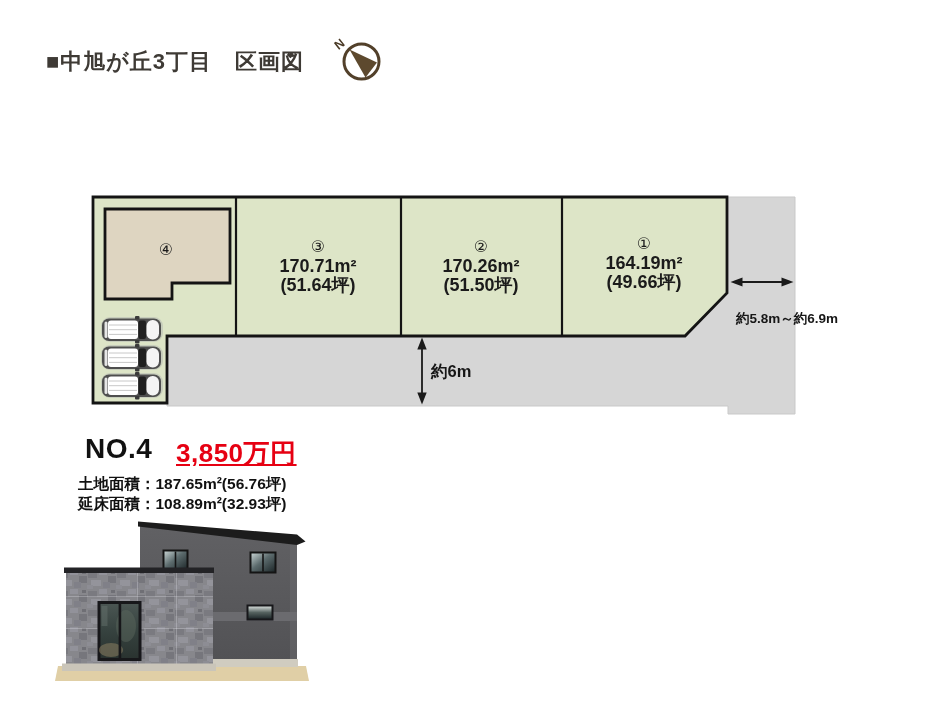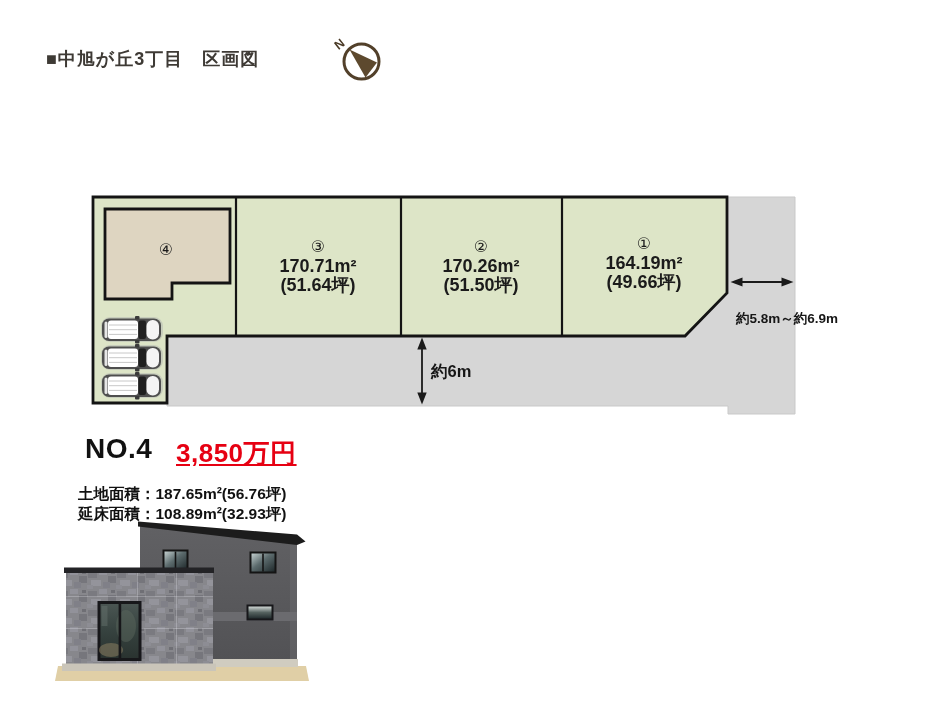--- a/index.html
+++ b/index.html
@@ -1,30 +1,30 @@
 <!DOCTYPE html>
 <html><head>
 <meta charset="utf-8">
 <style>
   html,body{margin:0;padding:0;background:#ffffff;}
   .page{position:relative;width:931px;height:718px;background:#ffffff;overflow:hidden;
         font-family:"Liberation Sans","DejaVu Sans",sans-serif;color:#1c1c1c;}
   .abs{position:absolute;}
-  .page-title{left:46px;top:47px;font-size:18px;font-weight:600;letter-spacing:1px;color:#3e3a35;white-space:nowrap;}
+  .page-title{left:46px;top:47px;font-size:22px;font-weight:600;letter-spacing:1px;color:#3e3a35;white-space:nowrap;}
   .plan-svg{left:0;top:0;}
   .lot-label{transform:translateX(-50%);text-align:center;white-space:nowrap;color:#1b1b1b;}
   .lot-label .num{font-size:16px;line-height:20px;}
   .lot-label .area,.lot-label .tsubo{font-size:18px;line-height:19px;font-weight:bold;}
   .lot4-num{transform:translateX(-50%);font-size:16px;color:#1b1b1b;}
   .dim-label{font-weight:700;color:#161616;white-space:nowrap;}
   .lbl-6m{left:431px;top:361px;font-size:16.5px;}
   .lbl-58{left:736px;top:290px;font-size:13.5px;margin-top:20px;}
   .lot-no{left:85px;top:433px;font-size:28px;font-weight:700;color:#111;letter-spacing:0.5px;white-space:nowrap;}
   .price{left:176px;top:436px;font-size:26px;font-weight:700;color:#e60012;letter-spacing:0.5px;white-space:nowrap;text-decoration:underline;}
-  .meas{font-size:15.5px;font-weight:700;color:#111;white-space:nowrap;margin-top:10px;}
+  .meas{font-size:15.5px;font-weight:700;color:#111;white-space:nowrap;}
   .land{left:78px;top:474px;}
   .floor{left:78px;top:494px;text-align:right;}
 </style>
 </head>
 <body>
 
 <div class="page">
 
   <svg class="abs plan-svg" width="931" height="718" viewBox="0 0 931 718">
     <defs>

